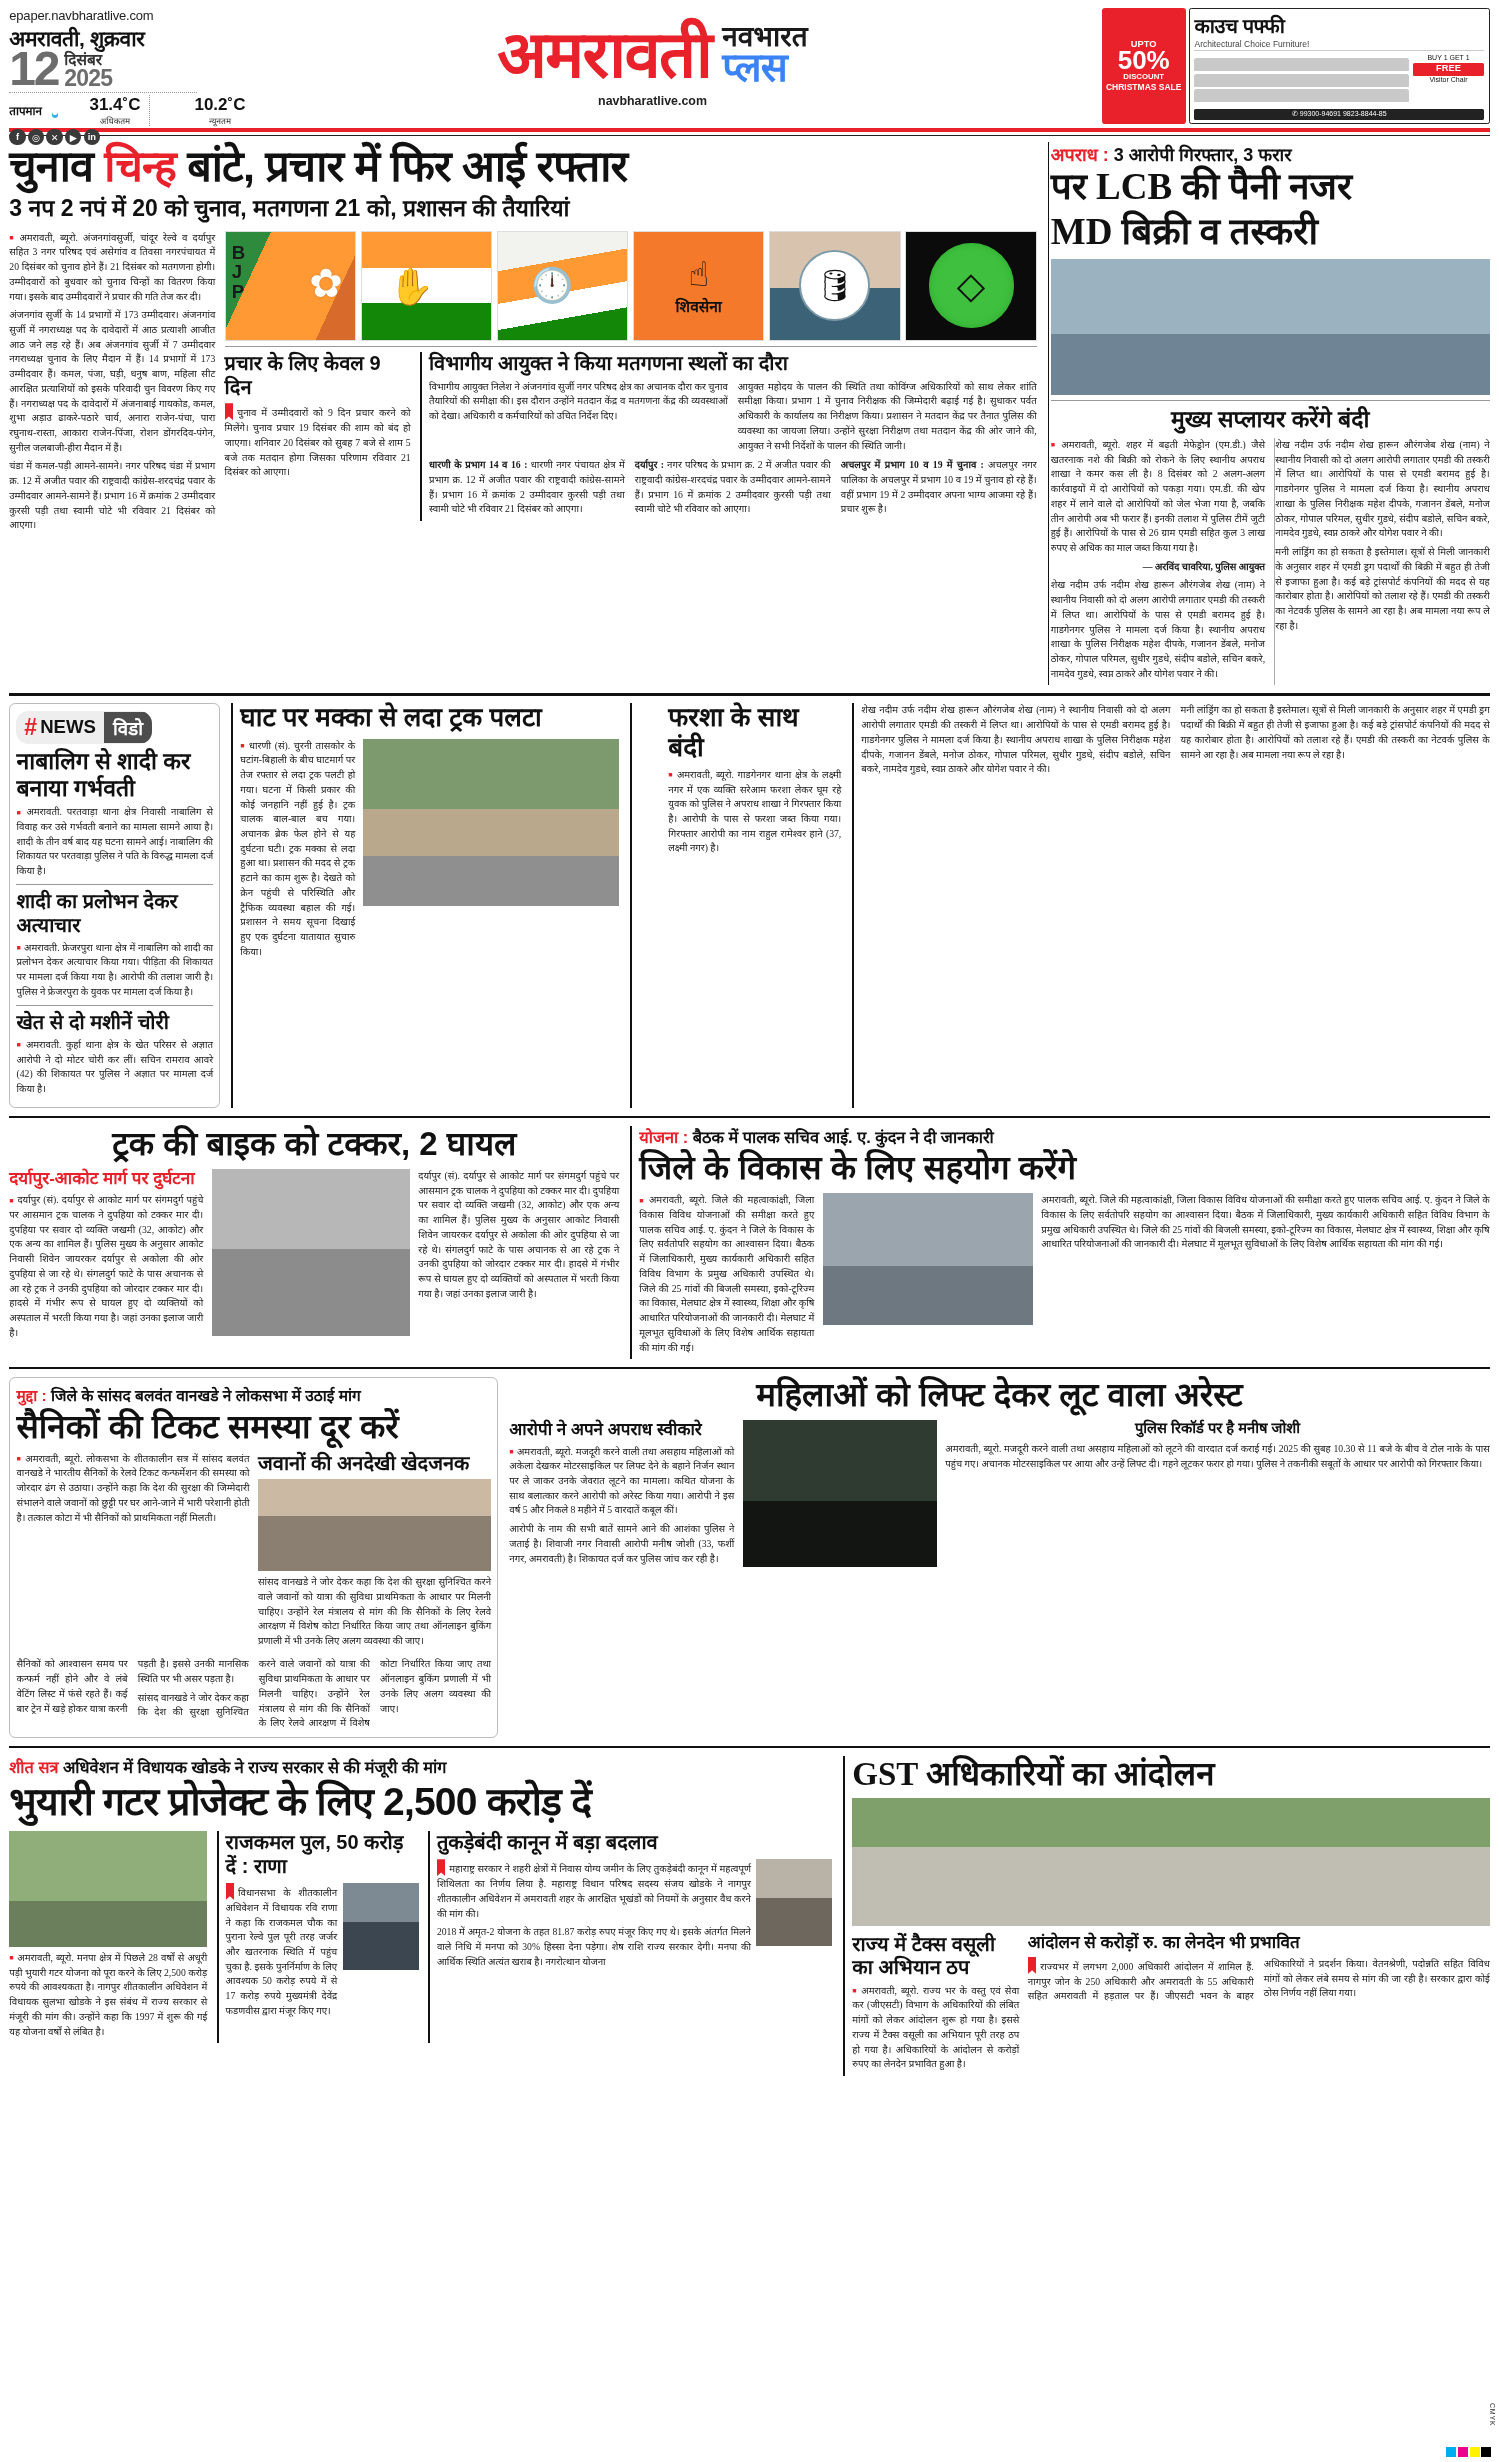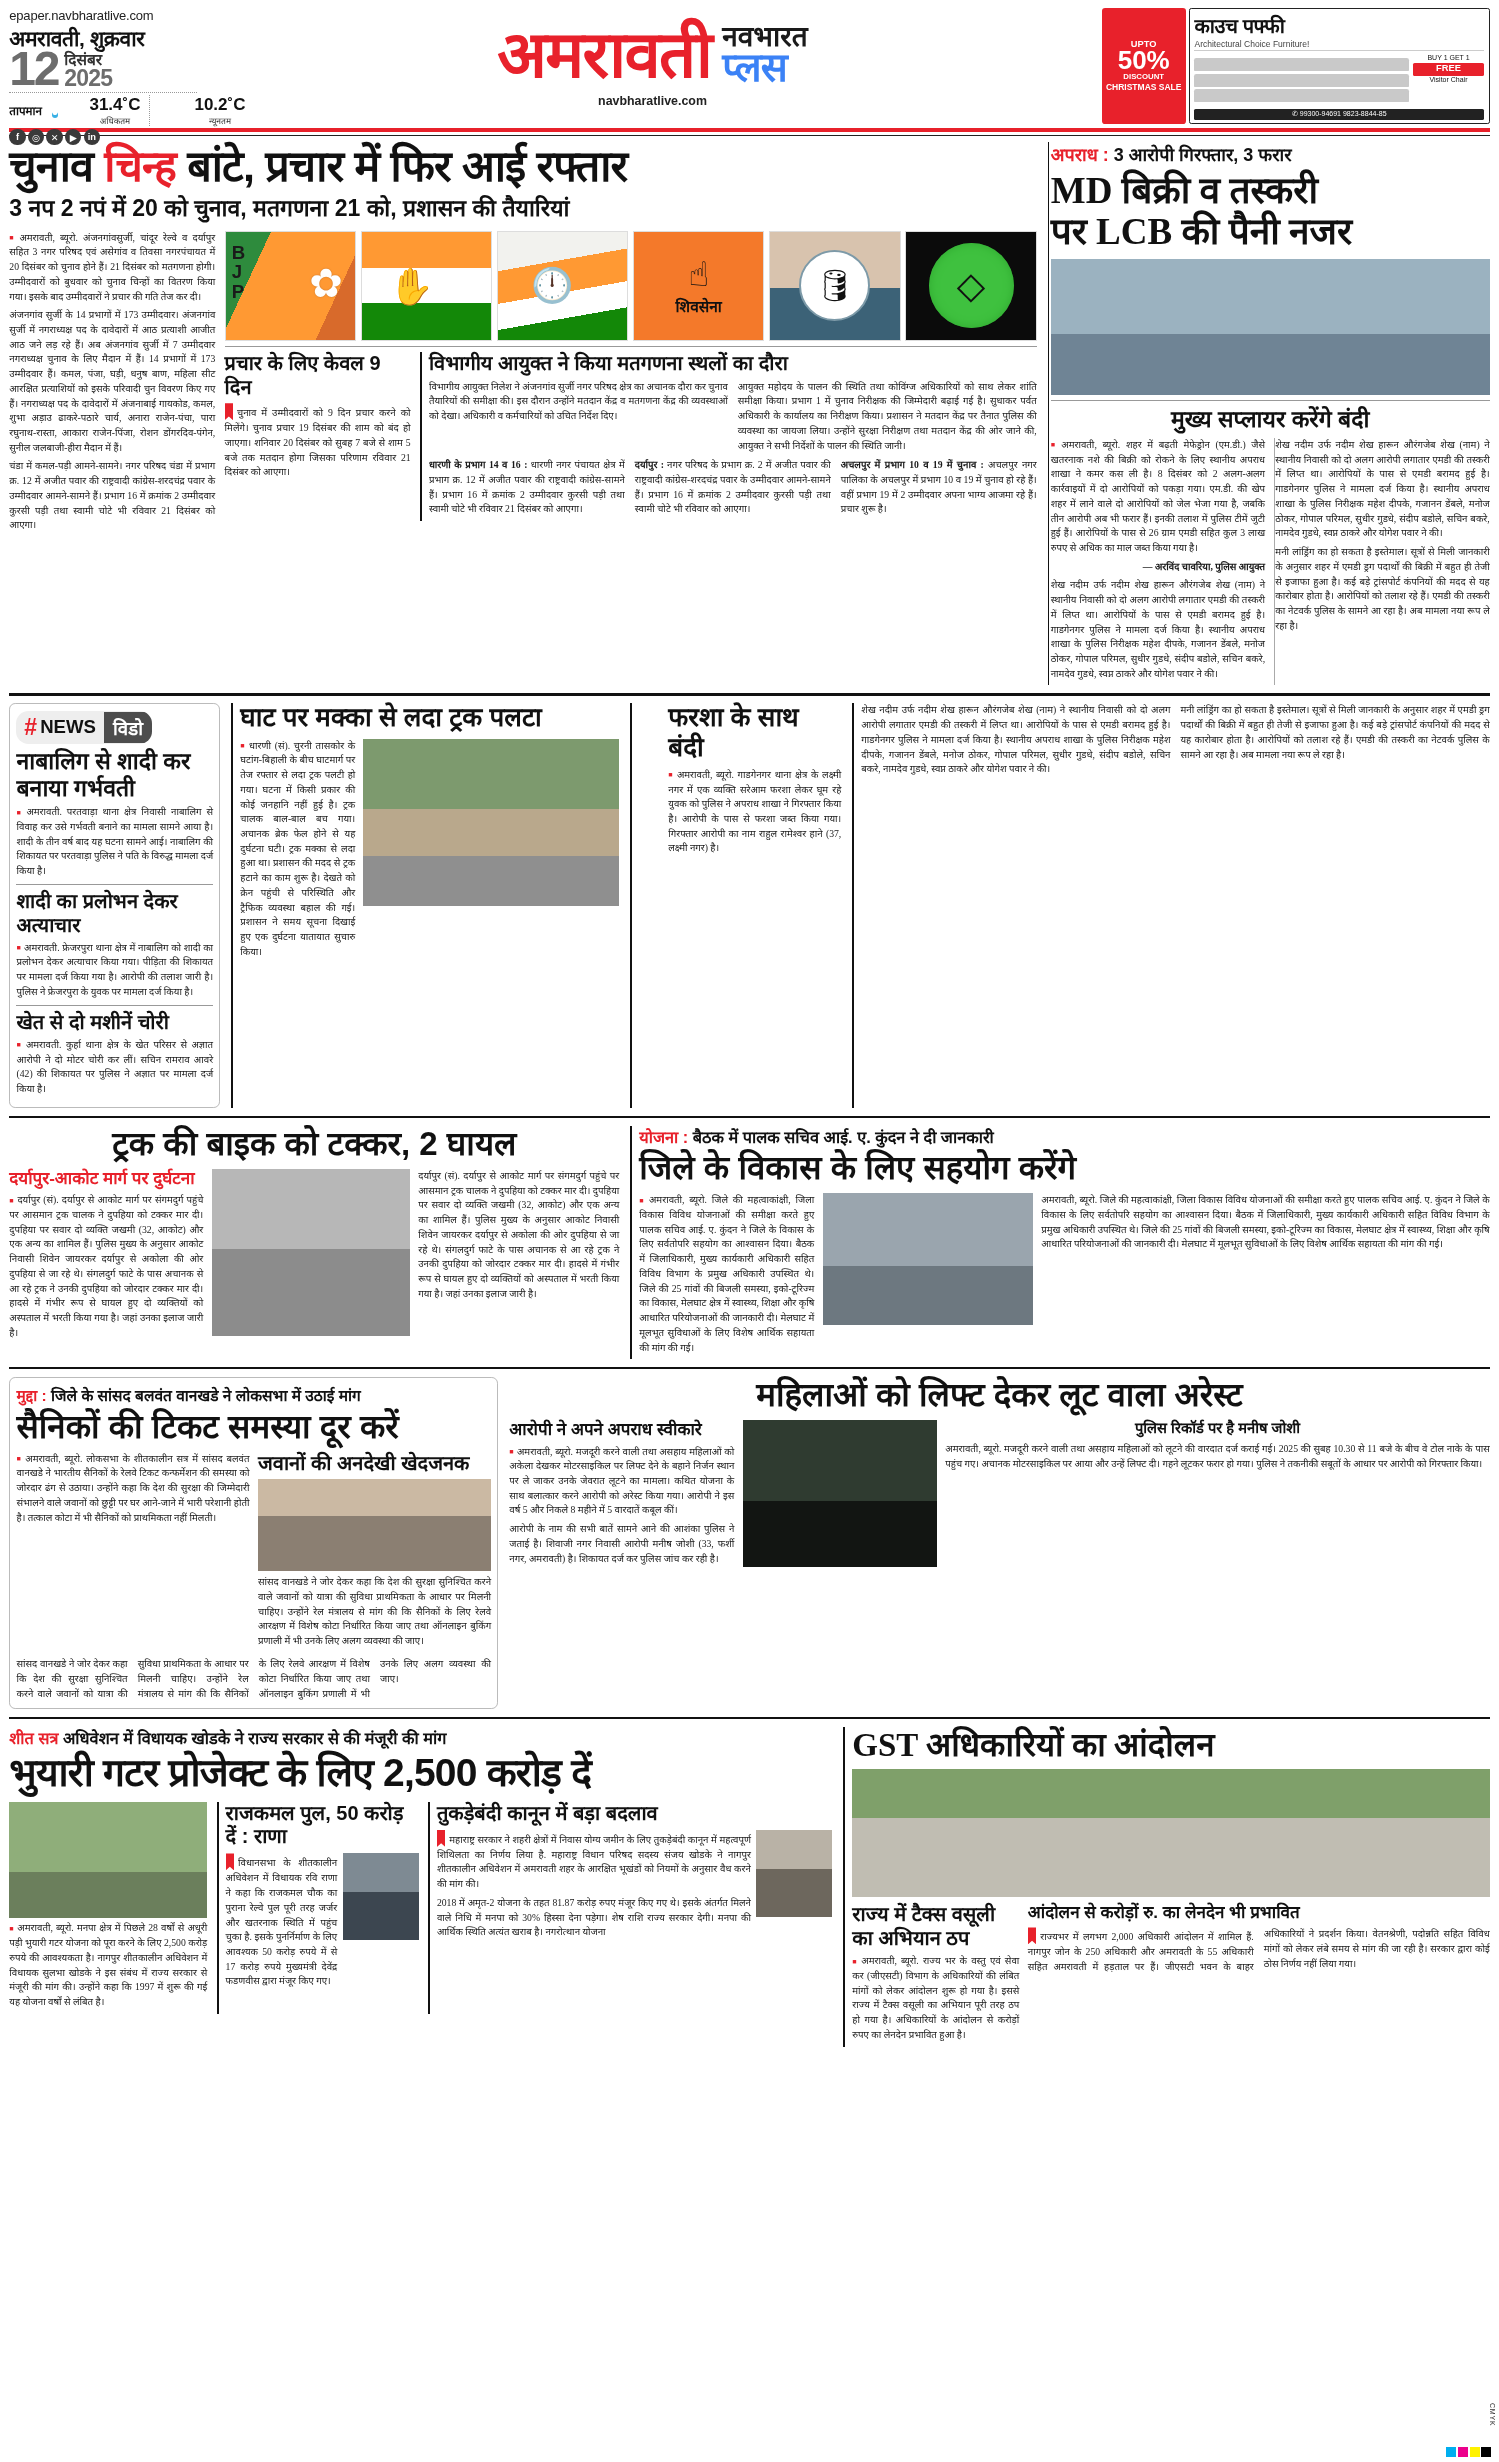--- a/index.html
+++ b/index.html
@@ -294,22 +294,22 @@
             </div>
           </div>
         </div>
       </div>
     </div>
 
     <div class="lead-right">
       <div class="kicker">
         <span class="k-red">अपराध :</span><span> 3 आरोपी गिरफ्तार, 3  फरार</span>
       </div>
+      <h2 class="h-big">पर LCB की पैनी नजर</h2>
       <h2 class="h-big" style="margin-top:3.1px;">MD बिक्री व तस्करी</h2>
-      <h2 class="h-big">पर LCB की पैनी नजर</h2>
 
       <div class="ph" style="height:136px;margin-top:6.2px;background:linear-gradient(180deg,#9bb2c0 0 55%,#6f8495 55%);"></div>
 
       <div class="hr-thin2"></div>
       <h3 class="h-30" style="text-align:center;">मुख्य सप्लायर करेंगे बंदी</h3>
 
       <div style="display:flex;gap:9.3px;margin-top:5.4px;">
         <div style="flex:1;">
           <div class="body-txt">
             <p class="sq">अमरावती, ब्यूरो. शहर में बढ़ती मेफेड्रोन (एम.डी.) जैसे खतरनाक नशे की बिक्री को रोकने के लिए स्थानीय अपराध शाखा ने कमर कस ली है। 8 दिसंबर को 2 अलग-अलग कार्रवाइयों में दो आरोपियों को पकड़ा गया। एम.डी. की खेप शहर में लाने वाले दो आरोपियों को जेल भेजा गया है, जबकि तीन आरोपी अब भी फरार हैं। इनकी तलाश में पुलिस टीमें जुटी हुई हैं। आरोपियों के पास से 26 ग्राम एमडी सहित कुल 3 लाख रुपए से अधिक का माल जब्त किया गया है।</p>
@@ -434,20 +434,21 @@
         </div>
         <div style="flex:1;">
           <h3 class="h-26">जवानों की अनदेखी खेदजनक</h3>
           <div class="ph" style="height:92px;margin-top:3.9px;background:linear-gradient(180deg,#cbb9a3 0 40%,#8b7f72 40%);"></div>
           <div class="body-txt" style="margin-top:3.9px;">
             <p>सांसद वानखडे ने जोर देकर कहा कि देश की सुरक्षा सुनिश्चित करने वाले जवानों को यात्रा की सुविधा प्राथमिकता के आधार पर मिलनी चाहिए। उन्होंने रेल मंत्रालय से मांग की कि सैनिकों के लिए रेलवे आरक्षण में विशेष कोटा निर्धारित किया जाए तथा ऑनलाइन बुकिंग प्रणाली में भी उनके लिए अलग व्यवस्था की जाए।</p>
           </div>
         </div>
       </div>
       <div class="body-txt cols4" style="margin-top:4.7px;">
+        <p>सैनिकों को आश्वासन समय पर कन्फर्म नहीं होने और वे लंबे वेटिंग लिस्ट में फंसे रहते हैं। कई बार ट्रेन में खड़े होकर यात्रा करनी पड़ती है। इससे उनकी मानसिक स्थिति पर भी असर पड़ता है।</p>
         <p>सांसद वानखडे ने जोर देकर कहा कि देश की सुरक्षा सुनिश्चित करने वाले जवानों को यात्रा की सुविधा प्राथमिकता के आधार पर मिलनी चाहिए। उन्होंने रेल मंत्रालय से मांग की कि सैनिकों के लिए रेलवे आरक्षण में विशेष कोटा निर्धारित किया जाए तथा ऑनलाइन बुकिंग प्रणाली में भी उनके लिए अलग व्यवस्था की जाए।</p>
       </div>
     </div>
 
     <div style="flex:1;">
       <h2 class="h-42" style="text-align:center;">महिलाओं को लिफ्ट देकर लूट वाला अरेस्ट</h2>
       <div style="display:flex;gap:8.5px;margin-top:6.2px;">
         <div style="width:225px;">
           <h3 class="h-22">आरोपी ने अपने अपराध स्वीकारे</h3>
           <div class="body-txt" style="margin-top:3.9px;">

